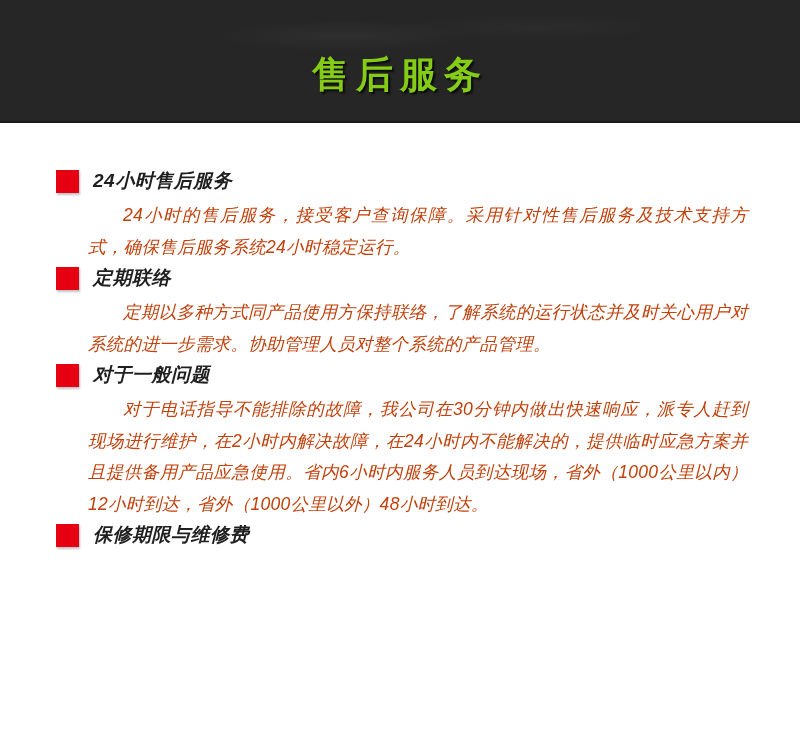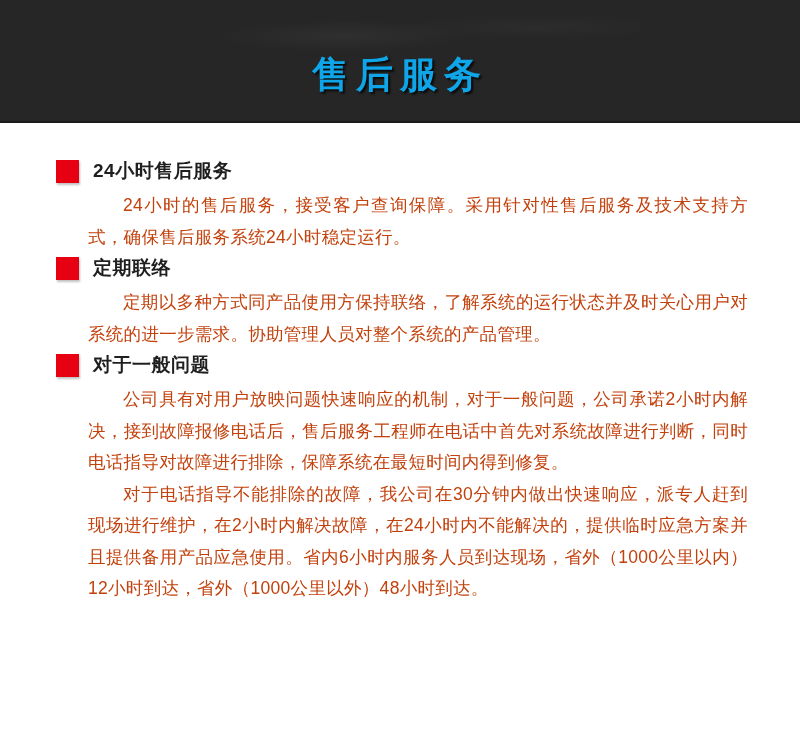--- a/index.html
+++ b/index.html
@@ -29,29 +29,30 @@
     background:
       radial-gradient(ellipse 180px 22px at 30% 60%, rgba(90,90,90,0.18), rgba(0,0,0,0) 70%),
       radial-gradient(ellipse 200px 18px at 75% 45%, rgba(80,80,80,0.14), rgba(0,0,0,0) 70%);
     transform: skewX(-18deg);
     pointer-events: none;
   }
   .banner-title {
     position: absolute;
     left: 0; right: 0; top: 50px;
     text-align: center;
-    color: #0ea5e9;
+    color: #84cc16;
     font-size: 37px;
     font-weight: bold;
     letter-spacing: 7px;
     text-shadow: 2px 2px 2px rgba(0,0,0,0.75);
   }
   
   .content {
-    padding: 35px 52px 0 0;
+    padding: 45px 52px 0 0;
+    font-style: italic;
   }
   .section { margin-bottom: 2px; }
   .section-head {
     display: flex;
     align-items: center;
     margin-left: 56px;
     margin-bottom: 6px;
     height: 26px;
   }
   .bullet {
@@ -104,21 +105,24 @@
         <h2 class="section-title">定期联络</h2>
       </div>
       <p class="para">定期以多种方式同产品使用方保持联络，了解系统的运行状态并及时关心用户对系统的进一步需求。协助管理人员对整个系统的产品管理。</p>
     </div>
 
     <div class="section">
       <div class="section-head">
         <span class="bullet"></span>
         <h2 class="section-title">对于一般问题</h2>
       </div>
-      <p class="para">公司具有对用户放映问题快速响应的机制，对于一般问题，公司承诺2小时内解决，接到故障报修电话后，售后服务工程师在电话中首先对系统故障进行判断，同时电话指导对故障进行排除，保障系统在最短时间内得到修复。</p>
       <p class="para">对于电话指导不能排除的故障，我公司在30分钟内做出快速响应，派专人赶到现场进行维护，在2小时内解决故障，在24小时内不能解决的，提供临时应急方案并且提供备用产品应急使用。省内6小时内服务人员到达现场，省外（1000公里以内）12小时到达，省外（1000公里以外）48小时到达。</p>
     </div>
 
     <div class="section">
+      <div class="section-head">
+        <span class="bullet"></span>
+        <h2 class="section-title">保修期限与维修费</h2>
+      </div>
     </div>
 
   </div>
 </div>
 
 </body></html>

